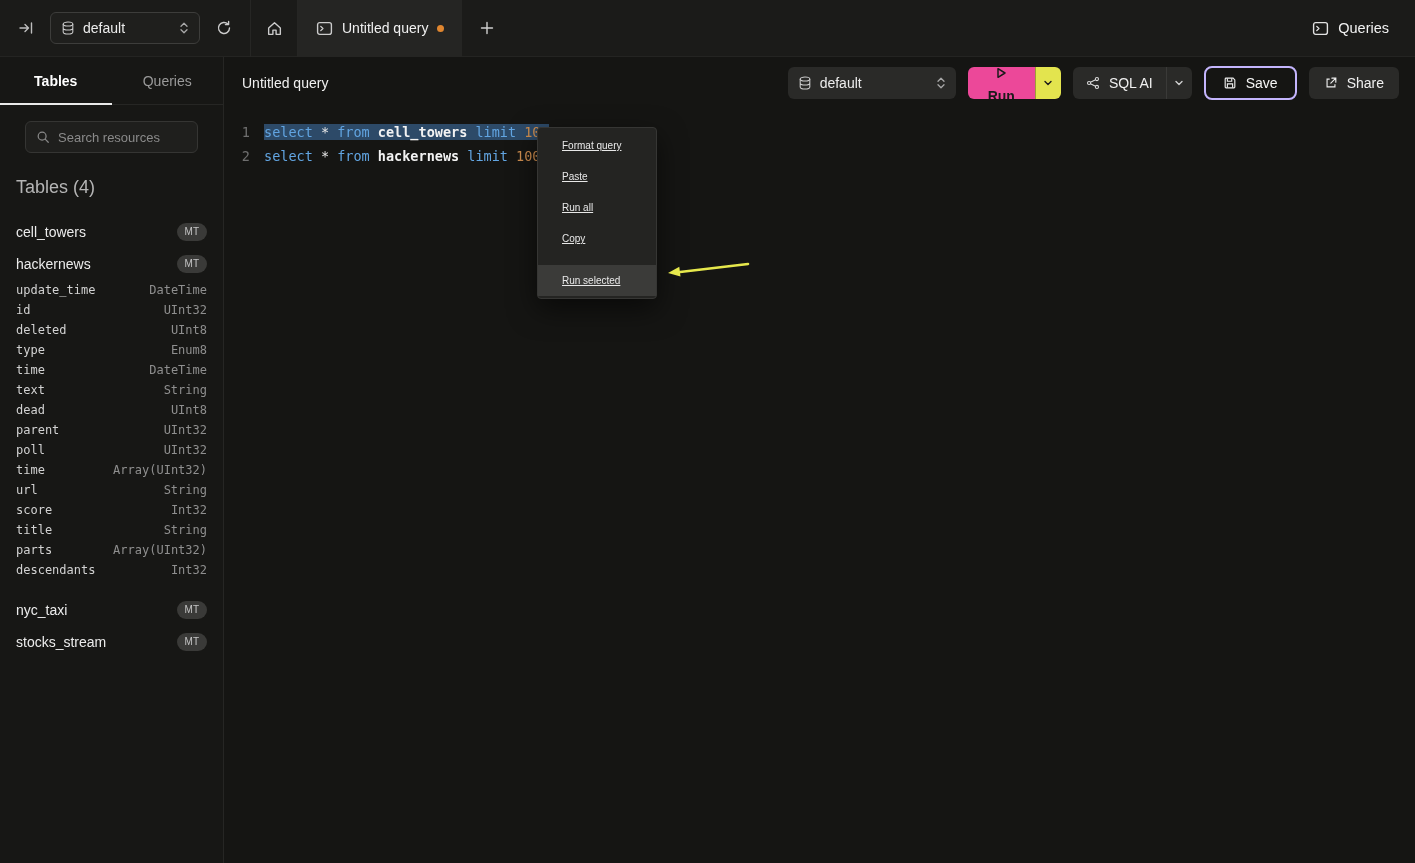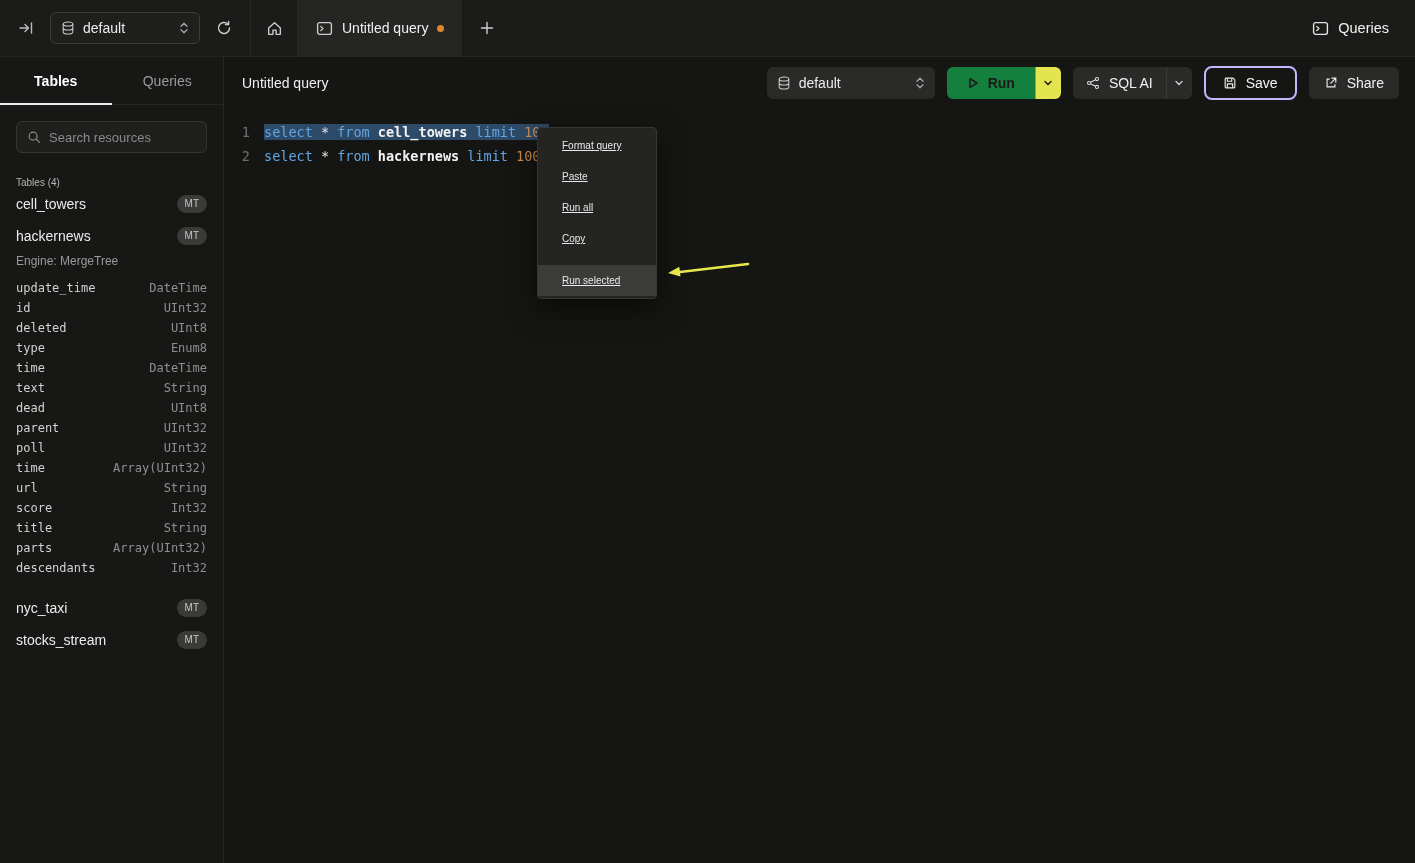--- a/index.html
+++ b/index.html
@@ -30,42 +30,42 @@
   
   .app { display:flex; height:806px; }
 
   
   .sidebar { width:224px; flex:0 0 auto; background:#171715; border-right:1px solid #262624; display:flex; flex-direction:column; overflow:hidden; }
   .sidebar-tabs { display:flex; height:48px; border-bottom:1px solid #262624; flex:0 0 auto; }
   .sidebar-tab { flex:1; display:flex; align-items:center; justify-content:center; font-size:14px; color:#9a9a9a; position:relative; cursor:pointer; }
   .sidebar-tab.active { color:#ffffff; font-weight:700; }
   .sidebar-tab.active::after { content:""; position:absolute; left:0; right:0; bottom:-1px; height:2px; background:#eaeaea; }
   .new-table { margin:18px 16px 0; height:32px; border:none; border-radius:4px; background:#f8fa4e; color:#1b1b1b; display:flex; align-items:center; justify-content:center; gap:8px; font-size:14px; font-weight:500; font-family:inherit; cursor:pointer; }
-  .search { margin:16px 16px 0; height:32px; border:1px solid #353533; background:#1f1f1d; border-radius:6px; display:flex; align-items:center; gap:8px; padding:0 10px; }
+  .search { margin:16px 25px 0; height:32px; border:1px solid #353533; background:#1f1f1d; border-radius:6px; display:flex; align-items:center; gap:8px; padding:0 10px; }
   .search input { flex:1; background:transparent; border:none; outline:none; color:#dddddd; font-size:13px; font-family:inherit; min-width:0; }
   .search input::placeholder { color:#8a8a8a; }
-  .section-header { margin:24px 16px 0; font-size:10px; color:#b5b5b5; }
+  .section-header { margin:24px 16px 18px; font-size:18px; color:#b5b5b5; }
   .tables-list { overflow:hidden; }
   .table-row { display:flex; align-items:center; justify-content:space-between; padding:7px 16px; font-size:14px; color:#ececec; cursor:pointer; }
   .badge { background:#3a3a38; color:#c5c5c5; font-size:10px; line-height:1; padding:4px 8px; border-radius:999px; }
   .engine-line { padding:2px 16px 10px; font-size:12px; color:#9a9a9a; }
   .columns-block { padding-bottom:14px; }
   .col-row { display:flex; justify-content:space-between; padding:3px 16px; font-family:"DejaVu Sans Mono", monospace; font-size:12px; cursor:pointer; }
   .col-name { color:#d2d2d2; }
   .col-type { color:#8f8f8f; }
 
   
   .main { flex:1; display:flex; flex-direction:column; position:relative; background:#151513; }
   .main-header { height:52px; display:flex; align-items:center; justify-content:space-between; padding:0 16px 0 18px; flex:0 0 auto; }
   .main-title { font-size:14px; color:#f0f0f0; }
   .controls { display:flex; align-items:center; gap:12px; }
   .ctl-db { height:32px; width:168px; display:flex; align-items:center; gap:8px; padding:0 10px; background:#2a2a28; border-radius:6px; cursor:pointer; }
   .ctl-db .val { flex:1; font-size:14px; color:#ececec; }
   .run-btn { display:flex; height:32px; border-radius:6px; overflow:hidden; cursor:pointer; }
-  .run-main { display:flex; align-items:center; gap:9px; padding:0 20px; background:#15803d; color:#1b1b1b; font-size:14px; font-weight:700; }
+  .run-main { display:flex; align-items:center; gap:9px; padding:0 20px; background:#ec4899; color:#1b1b1b; font-size:14px; font-weight:700;flex-direction:column; }
   .run-caret { width:26px; display:flex; align-items:center; justify-content:center; background:#e3e44e; border-left:1px solid rgba(0,0,0,.3); color:#1b1b1b; }
   .sqlai-btn { display:flex; align-items:stretch; height:32px; background:#2a2a28; border-radius:6px; overflow:hidden; cursor:pointer; }
   .sqlai-main { display:flex; align-items:center; gap:9px; padding:0 13px; font-size:14px; color:#f0f0f0; }
   .sqlai-caret { width:26px; display:flex; align-items:center; justify-content:center; border-left:1px solid #3a3a38; color:#cfcfcf; }
   .save-btn { display:flex; align-items:center; gap:9px; height:34px; padding:0 17px; border:2px solid #c4b5fd; border-radius:8px; background:transparent; color:#f5f5f5; font-size:14px; font-family:inherit; cursor:pointer; }
   .share-btn { display:flex; align-items:center; gap:9px; height:32px; padding:0 15px; background:#2a2a28; border:none; border-radius:6px; color:#f0f0f0; font-size:14px; font-family:inherit; cursor:pointer; }
 
   
   .editor { flex:1; padding-top:11px; font-family:"DejaVu Sans Mono", monospace; font-size:13.5px; }
   .code-line { display:flex; align-items:center; height:24px; }
@@ -189,21 +189,20 @@
 
     <div class="tables-list">
         <div class="table-row">
           <span class="table-name">cell_towers</span>
           <span class="badge">MT</span>
         </div>
         <div class="table-row">
           <span class="table-name">hackernews</span>
           <span class="badge">MT</span>
         </div>
-        <div class="engine-line">Engine: MergeTree</div>
         <div class="columns-block">
           <div class="col-row">
             <span class="col-name">update_time</span>
             <span class="col-type">DateTime</span>
           </div>
           <div class="col-row">
             <span class="col-name">id</span>
             <span class="col-type">UInt32</span>
           </div>
           <div class="col-row">

